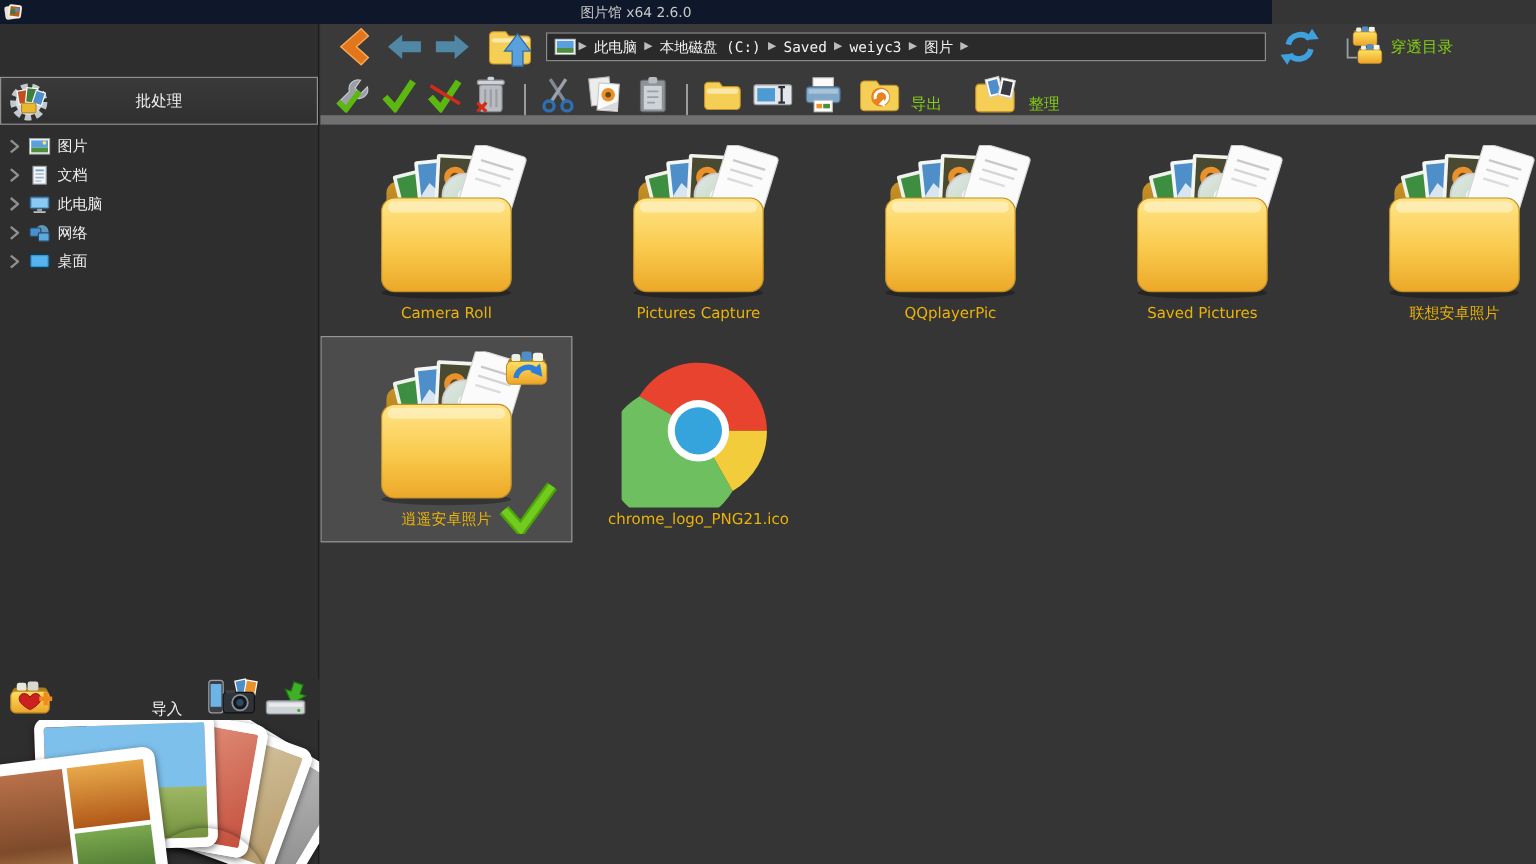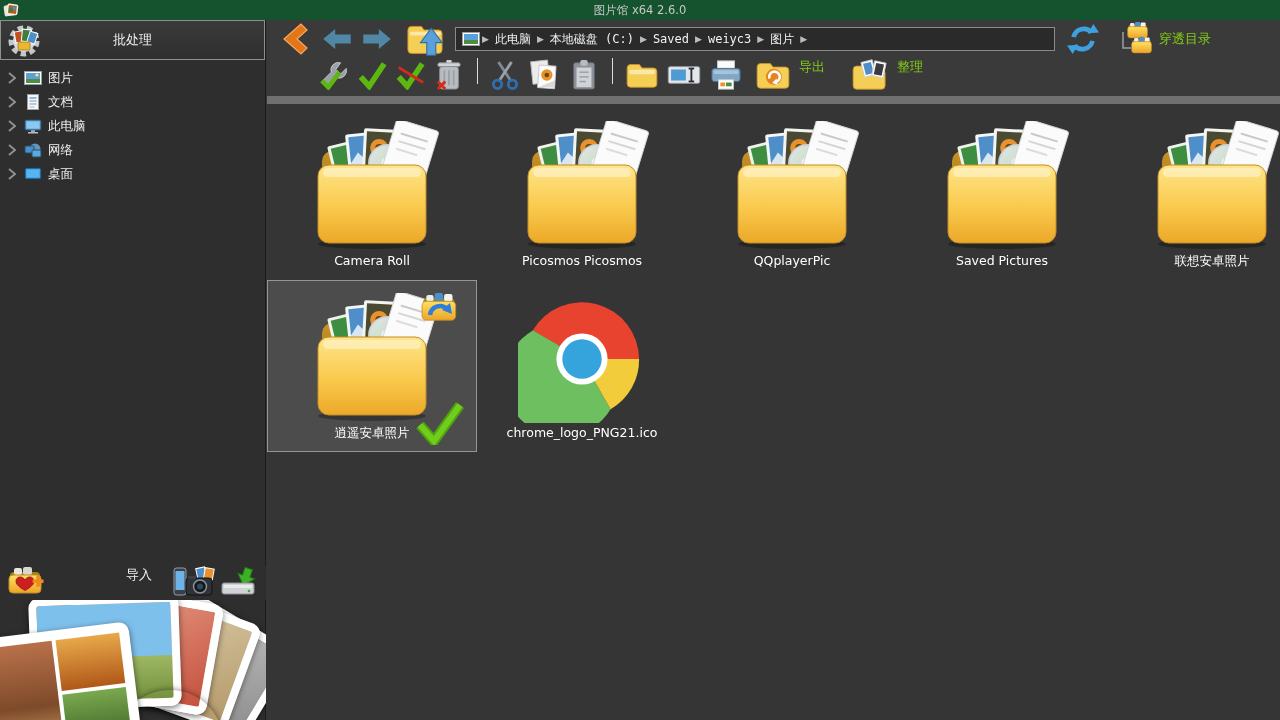--- a/index.html
+++ b/index.html
@@ -3,37 +3,37 @@
 <meta charset="utf-8">
 <style>
   * { margin:0; padding:0; box-sizing:border-box; }
   html,body { width:1280px; height:720px; overflow:hidden; }
   body {
     font-family:"DejaVu Sans","Liberation Sans",sans-serif;
     background:#353535; color:#e8e8e8; font-size:12px;
     position:relative;
   }
   
-  .titlebar { position:absolute; left:0; top:0; width:1280px; height:20px; background:#14532d; }
+  .titlebar { position:absolute; left:0; top:0; width:1060px; height:20px; background:#0f172a; }
   .titlebar .app-ico { position:absolute; left:3px; top:2px; width:16px; height:16px; }
   .titlebar .title { position:absolute; left:50%; top:3px; transform:translateX(-50%); color:#c8c8c8; font-size:11.5px; white-space:nowrap; }
 
   
   .sidebar { position:absolute; left:0; top:20px; width:266px; height:700px; background:#2e2e2e; border-right:1px solid #1c1c1c; }
-  .side-header { height:40px; border:1px solid #8f8f8f; background:linear-gradient(#3a3a3a,#2f2f2f); display:flex; align-items:center; cursor:default; }
+  .side-header { height:40px; border:1px solid #8f8f8f; background:linear-gradient(#3a3a3a,#2f2f2f); display:flex; align-items:center; cursor:default;margin-top:44px; }
   .side-header + .side-header { border-top:none; }
   .side-header .hd-ico { width:46px; display:flex; justify-content:center; }
   .side-header .hd-label { flex:1; text-align:center; padding-right:46px; color:#f0f0f0; font-size:13px; }
   .tree { padding:6px 0 0 0; }
   .tree-item { height:24px; display:flex; align-items:center; padding-left:8px; color:#f0f0f0; cursor:default; }
   .tree-item .tw { width:14px; display:flex; }
   .tree-item .ti { width:22px; display:flex; justify-content:center; margin-right:4px; }
   .tree-item .tl { font-size:12.5px; }
 
-  .side-bottom { position:absolute; left:0; bottom:120px; width:266px; height:34px; display:flex; align-items:flex-start; background:#2e2e2e; }
+  .side-bottom { position:absolute; left:0; bottom:120px; width:266px; height:34px; display:flex; align-items:flex-end; background:#2e2e2e; }
   .side-bottom .fav { margin-left:8px; }
   .side-bottom .imp-label { position:absolute; left:126px; color:#f0f0f0; font-size:13px; }
   .side-bottom .dev { position:absolute; left:172px; }
   .side-bottom .dsk { position:absolute; left:220px; }
 
   .side-logo { position:absolute; left:0; bottom:0; width:266px; height:120px; overflow:hidden; }
   .card { position:absolute; width:150px; height:112px; border-radius:10px; border:8px solid #fff; box-shadow:0 2px 6px rgba(0,0,0,.55); }
   .card-gray   { left:128px; top:6px;  transform:rotate(31deg);  background:linear-gradient(140deg,#cfcfcf,#8c8c8c); }
   .card-beige  { left:98px;  top:-2px; transform:rotate(20deg);  background:linear-gradient(140deg,#e3d6b6,#b59a6a); }
   .card-salmon { left:66px;  top:-8px; transform:rotate(10deg);  background:linear-gradient(140deg,#efac96,#c4513e); }
@@ -43,35 +43,35 @@
   .card-collage { left:-14px; top:30px; width:150px; height:126px; transform:rotate(-7deg); background:#fff; display:grid;
                   grid-template-columns:62px 1fr; grid-template-rows:1fr 1fr; gap:4px; padding:2px; }
   .card-collage .p1 { grid-row:1/3; background:linear-gradient(#b8714a,#7e4a2a 60%,#caa06a); }
   .card-collage .p2 { background:linear-gradient(#e8a84a,#b05818); }
   .card-collage .p3 { background:linear-gradient(#7aa84e,#3e6428); }
 
   
   .main { position:absolute; left:267px; top:20px; width:1013px; height:700px; }
   .toolbar { position:absolute; left:0; top:0; width:100%; height:76px; background:#3a3a3a; }
   .nav-row { position:absolute; left:0; top:0; height:38px; width:100%; display:flex; align-items:center; }
-  .tool-row { position:absolute; left:0; top:38px; height:38px; width:100%; display:flex; align-items:flex-start;padding-left:40px; }
+  .tool-row { position:absolute; left:0; top:38px; height:38px; width:100%; display:flex; align-items:flex-end; }
   .tbtn { display:flex; align-items:center; justify-content:center; border-radius:3px; cursor:pointer; }
   .vsep { width:1px; height:26px; background:#dcdcdc; margin:0 8px; }
   .breadcrumb { height:24px; width:600px; margin-left:8px; background:#2a2a2a; border:1px solid #8a8a8a; display:flex; align-items:center; padding:0 6px; }
   .crumb { color:#f2f2f2; font-size:12px; padding:0 4px; cursor:pointer; white-space:nowrap; font-family:"DejaVu Sans Mono","Liberation Mono","DejaVu Sans",monospace,sans-serif;}
   .crumb-sep { color:#bdbdbd; font-size:9px; padding:0 2px; }
   .tlabel { color:#84cc16; font-size:13px; margin-left:4px; }
   .splitter { position:absolute; left:0; top:76px; width:100%; height:8px; background:#707070; cursor:row-resize; }
 
   
   .content { position:absolute; left:0; top:84px; width:100%; height:616px; background:#353535; overflow:hidden; }
   .grid { display:grid; grid-template-columns:repeat(5,210px); padding-top:4px; }
   .item { width:210px; height:172px; display:flex; flex-direction:column; align-items:center; border:1px solid transparent; cursor:pointer; position:relative; }
   .item .icon-wrap { height:142px; display:flex; align-items:flex-end; justify-content:center; position:relative; }
-  .item .ilabel { margin-top:2px; font-size:12.5px; color:#ffffff; white-space:nowrap; }
+  .item .ilabel { margin-top:2px; font-size:12.5px; color:#eab308; white-space:nowrap; }
   .item.selected { background:#4c4c4c; border:1px solid #969696;text-align:right; }
   .badge-shortcut { position:absolute; right:14px; top:8px; }
   .badge-check { position:absolute; right:10px; bottom:6px; }
 </style>
 </head>
 <body>
 
 <svg width="0" height="0" style="position:absolute" aria-hidden="true">
   <defs>
     <linearGradient id="lg-front" x1="0" y1="0" x2="0" y2="1">
@@ -513,21 +513,21 @@
           </div>
         <div class="ilabel">Camera Roll</div>
       </div>
 
       <div class="item">
         <div class="icon-wrap">
             <svg width="140" height="130" viewBox="0 0 140 130">
               <use href="#g-folder"></use>
             </svg>
           </div>
-        <div class="ilabel">Picosmos Picosmos</div>
+        <div class="ilabel">Pictures Capture</div>
       </div>
 
       <div class="item">
         <div class="icon-wrap">
             <svg width="140" height="130" viewBox="0 0 140 130">
               <use href="#g-folder"></use>
             </svg>
           </div>
         <div class="ilabel">QQplayerPic</div>
       </div>

